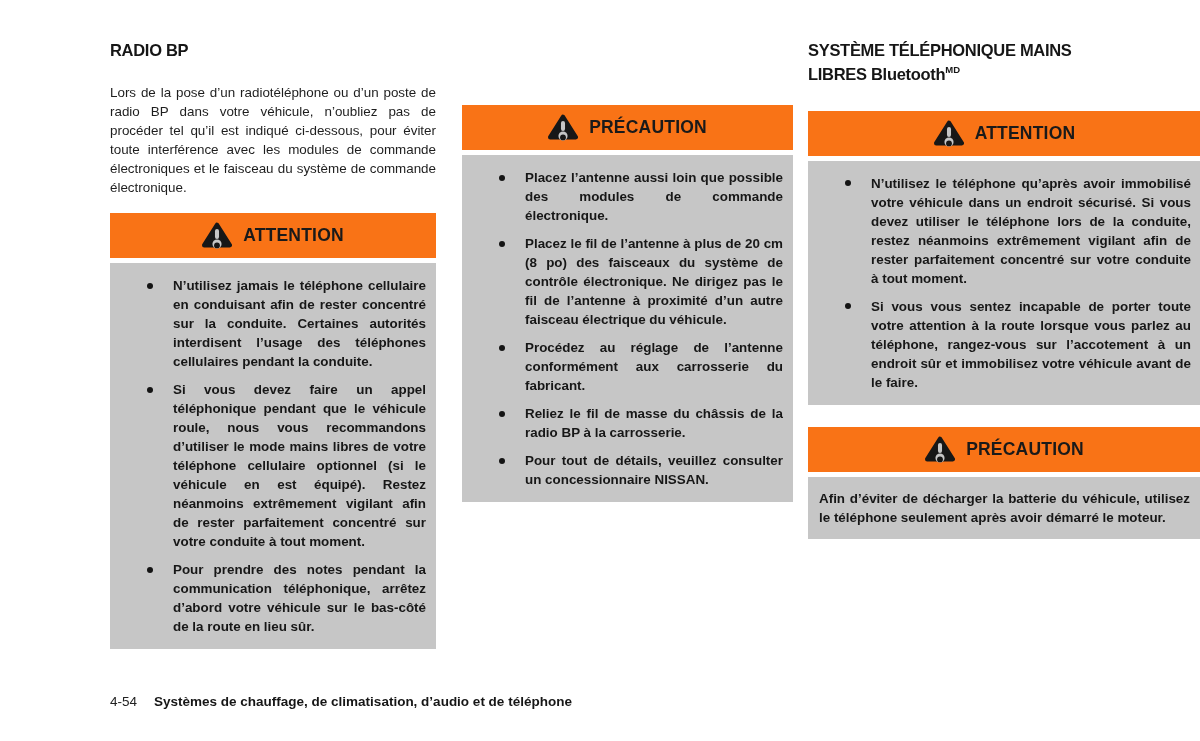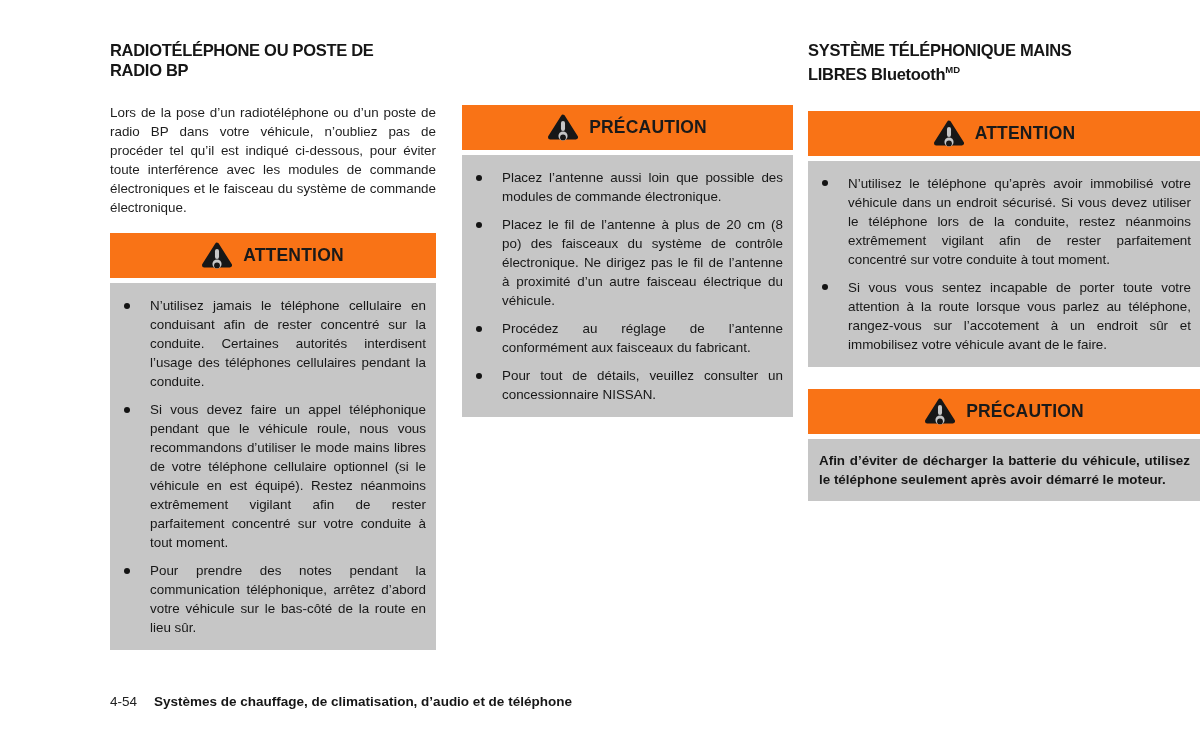--- a/index.html
+++ b/index.html
@@ -46,22 +46,22 @@
 
   .warn-body {
     background:#c6c6c6; margin-top:5px;
     padding:13px 10px 13px 0;
   }
   .warn-body.plain { padding:12px 11px; }
 
   ul.bullets { list-style:none; margin:0; padding:0; }
   ul.bullets li {
     position:relative; padding-left:40px; margin-bottom:9px;
-    font-weight:normal; font-size:13.4px; line-height:19px;
-    text-align:justify; color:#171717;
+    font-weight:bold; font-size:13.4px; line-height:19px;
+    text-align:justify; color:#171717;margin-left:23px;
   }
   ul.bullets li:last-child { margin-bottom:0; }
   ul.bullets li::before {
     content:""; position:absolute; left:14px; top:6.5px;
     width:6px; height:6px; border-radius:50%; background:#141414;
   }
 
   .plain-par {
     margin:0; font-weight:bold; font-size:13.4px; line-height:19px;
     text-align:justify; color:#171717;
@@ -72,21 +72,20 @@
     font-size:13.5px; display:flex; align-items:flex-end; gap:17px;
   }
   #page-footer .pnum { font-weight:normal; color:#222; }
   #page-footer .ptitle { font-weight:bold; color:#161616; }
 </style>
 </head>
 <body>
 
 <div class="col" id="col-left">
   <h1 class="title">
-    <span>RADIOTÉLÉPHONE OU POSTE DE</span>
     <span>RADIO BP</span>
   </h1>
 
   <p class="intro">Lors de la pose d’un radiotéléphone ou d’un poste de radio BP dans votre véhicule, n’oubliez pas de procéder tel qu’il est indiqué ci-dessous, pour éviter toute interférence avec les modules de commande électroniques et le faisceau du système de commande électronique.</p>
 
   <div class="warnbox mt16">
     <div class="warn-header">
       <svg class="warn-icon" viewBox="0 0 34 32" aria-hidden="true">
         <polygon points="17,4 31.5,27 2.5,27" fill="#171717" stroke="#171717" stroke-width="5" stroke-linejoin="round"></polygon>
         <circle cx="17" cy="25.6" r="5.2" fill="#c6c6c6"></circle>
@@ -113,21 +112,22 @@
         <circle cx="17" cy="25.6" r="5.2" fill="#c6c6c6"></circle>
         <rect x="14.7" y="8.6" width="4.6" height="11.5" rx="2.3" fill="#c6c6c6"></rect>
         <circle cx="17" cy="27.2" r="3.3" fill="#171717"></circle>
       </svg>
       <span class="wlabel">PRÉCAUTION</span>
     </div>
     <div class="warn-body">
       <ul class="bullets">
         <li>Placez l’antenne aussi loin que possible des modules de commande électronique.</li>
         <li>Placez le fil de l’antenne à plus de 20 cm (8 po) des faisceaux du système de contrôle électronique. Ne dirigez pas le fil de l’antenne à proximité d’un autre faisceau électrique du véhicule.</li>
-        <li>Procédez au réglage de l’antenne conformément aux faisceaux du fabricant.</li>
+        <li>Procédez au réglage de l’antenne conformément aux carrosserie du fabricant.</li>
+        <li>Reliez le fil de masse du châssis de la radio BP à la carrosserie.</li>
         <li>Pour tout de détails, veuillez consulter un concessionnaire NISSAN.</li>
       </ul>
     </div>
   </div>
 </div>
 
 <div class="col" id="col-right">
   <h1 class="title">
     <span>SYSTÈME TÉLÉPHONIQUE MAINS</span>
     <span><span>LIBRES Bluetooth</span><sup>MD</sup></span>

